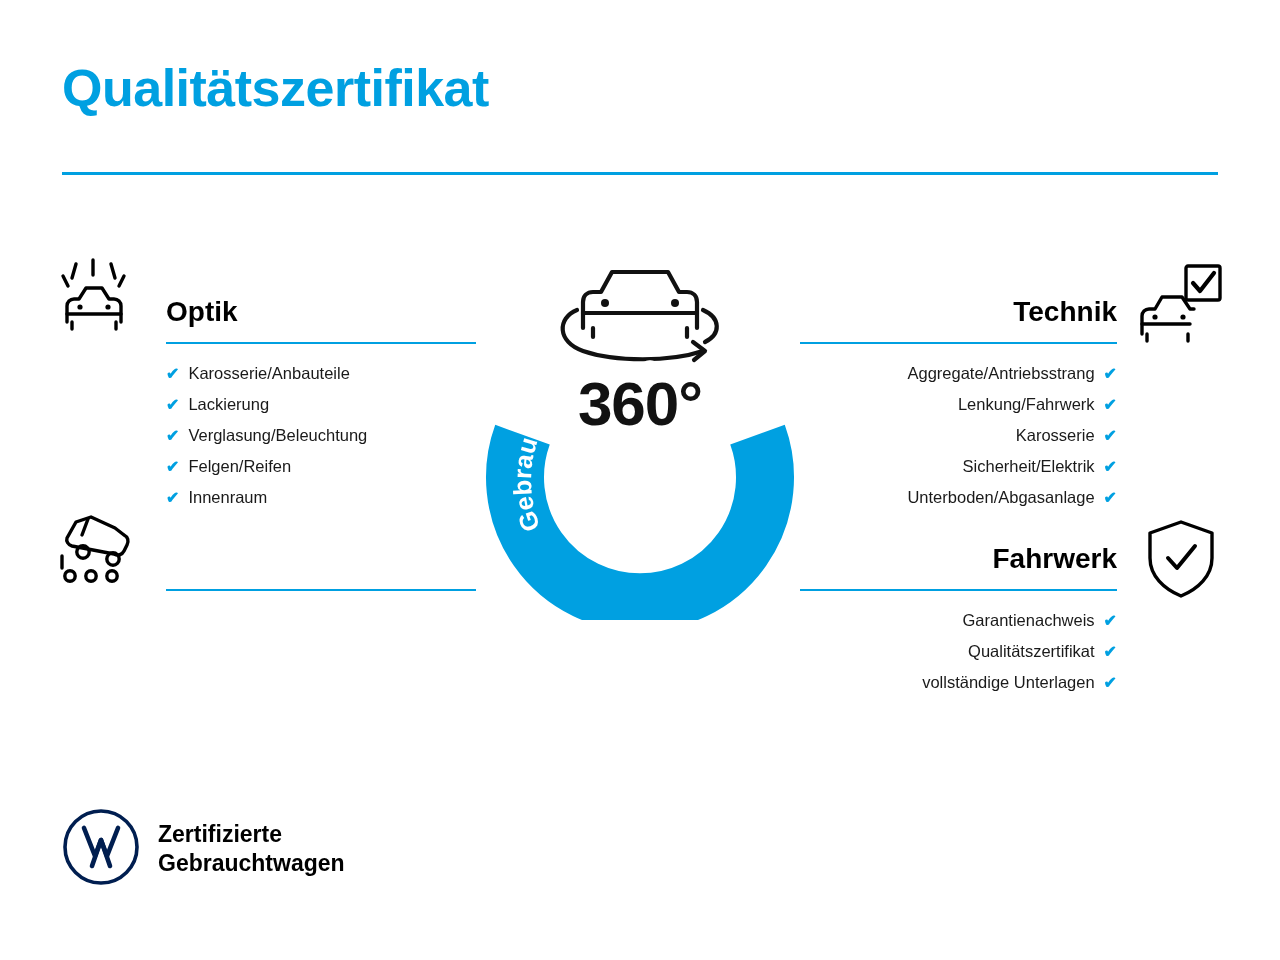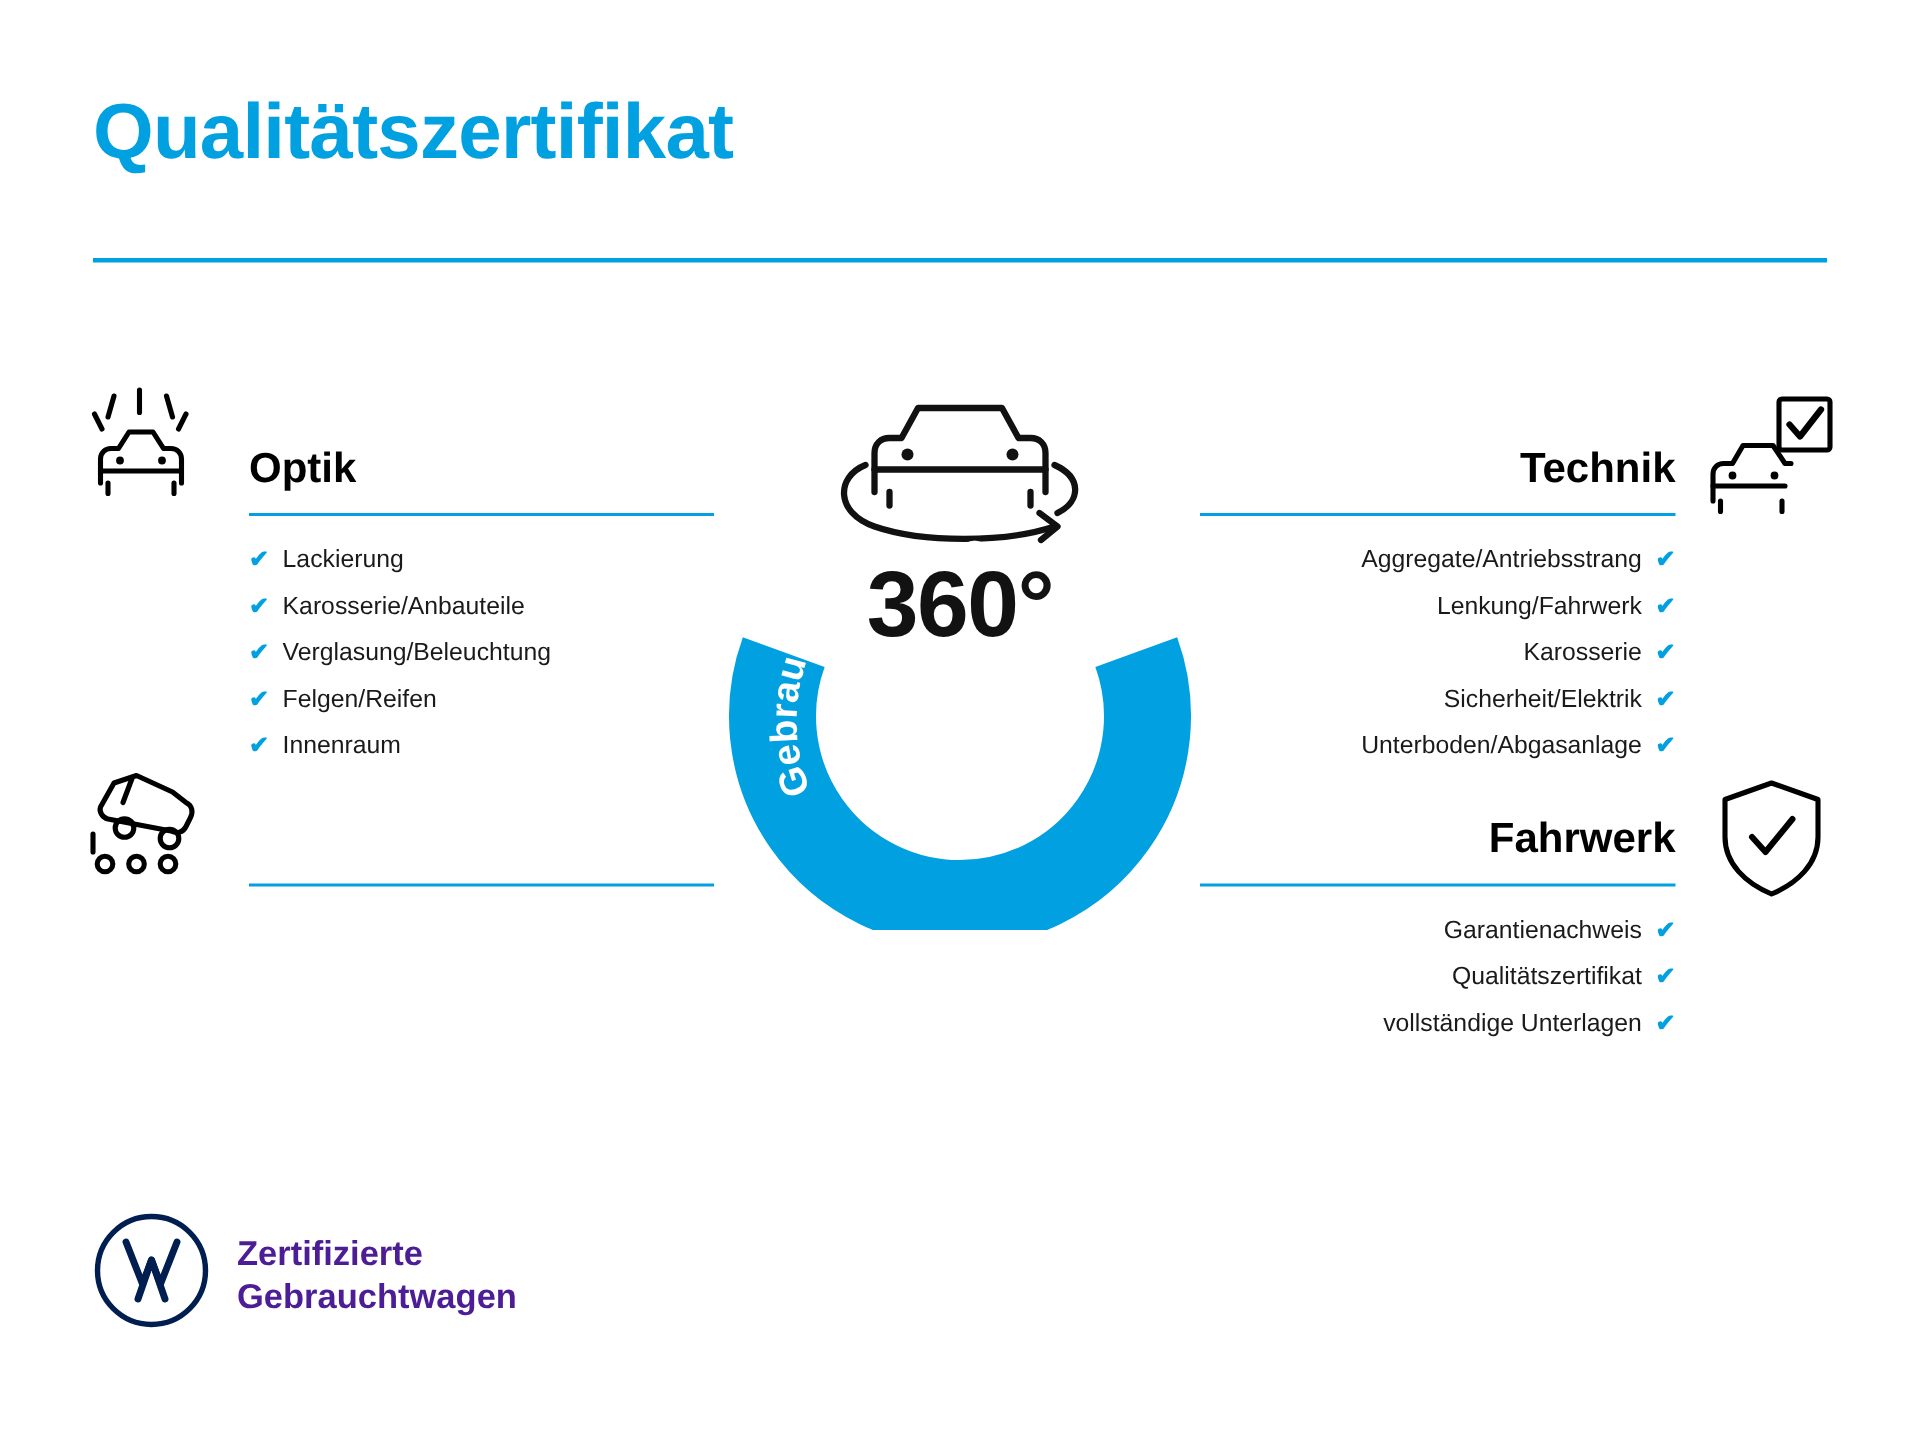--- a/index.html
+++ b/index.html
@@ -106,21 +106,21 @@
     position: absolute;
     left: 62px; top: 808px;
     display: flex;
     align-items: center;
     gap: 18px;
   }
   .logo-text {
     font-size: 23px;
     font-weight: bold;
     line-height: 29px;
-    color: #4c1d95;
+    color: #000000;
     white-space: pre-line;
   }
 </style>
 </head>
 <body>
 
 <div class="page">
 
   <div class="title">Qualitätszertifikat</div>
   <div class="title-rule"></div>
@@ -209,22 +209,22 @@
     </svg>
     <div class="badge-360">360°</div>
   </div>
 
   <div class="block left" id="block-optik">
     <div class="block-head">
       <div class="head-label">Optik</div>
       <div class="head-rule"></div>
     </div>
     <ul class="items">
+      <li><span class="check">✔</span><span>Karosserie/Anbauteile</span></li>
       <li><span class="check">✔</span><span>Lackierung</span></li>
-      <li><span class="check">✔</span><span>Karosserie/Anbauteile</span></li>
       <li><span class="check">✔</span><span>Verglasung/Beleuchtung</span></li>
       <li><span class="check">✔</span><span>Felgen/Reifen</span></li>
       <li><span class="check">✔</span><span>Innenraum</span></li>
     </ul>
   </div>
 
   <div class="block left" id="block-wartung">
     <div class="block-head">
       <div class="head-rule"></div>
     </div>

